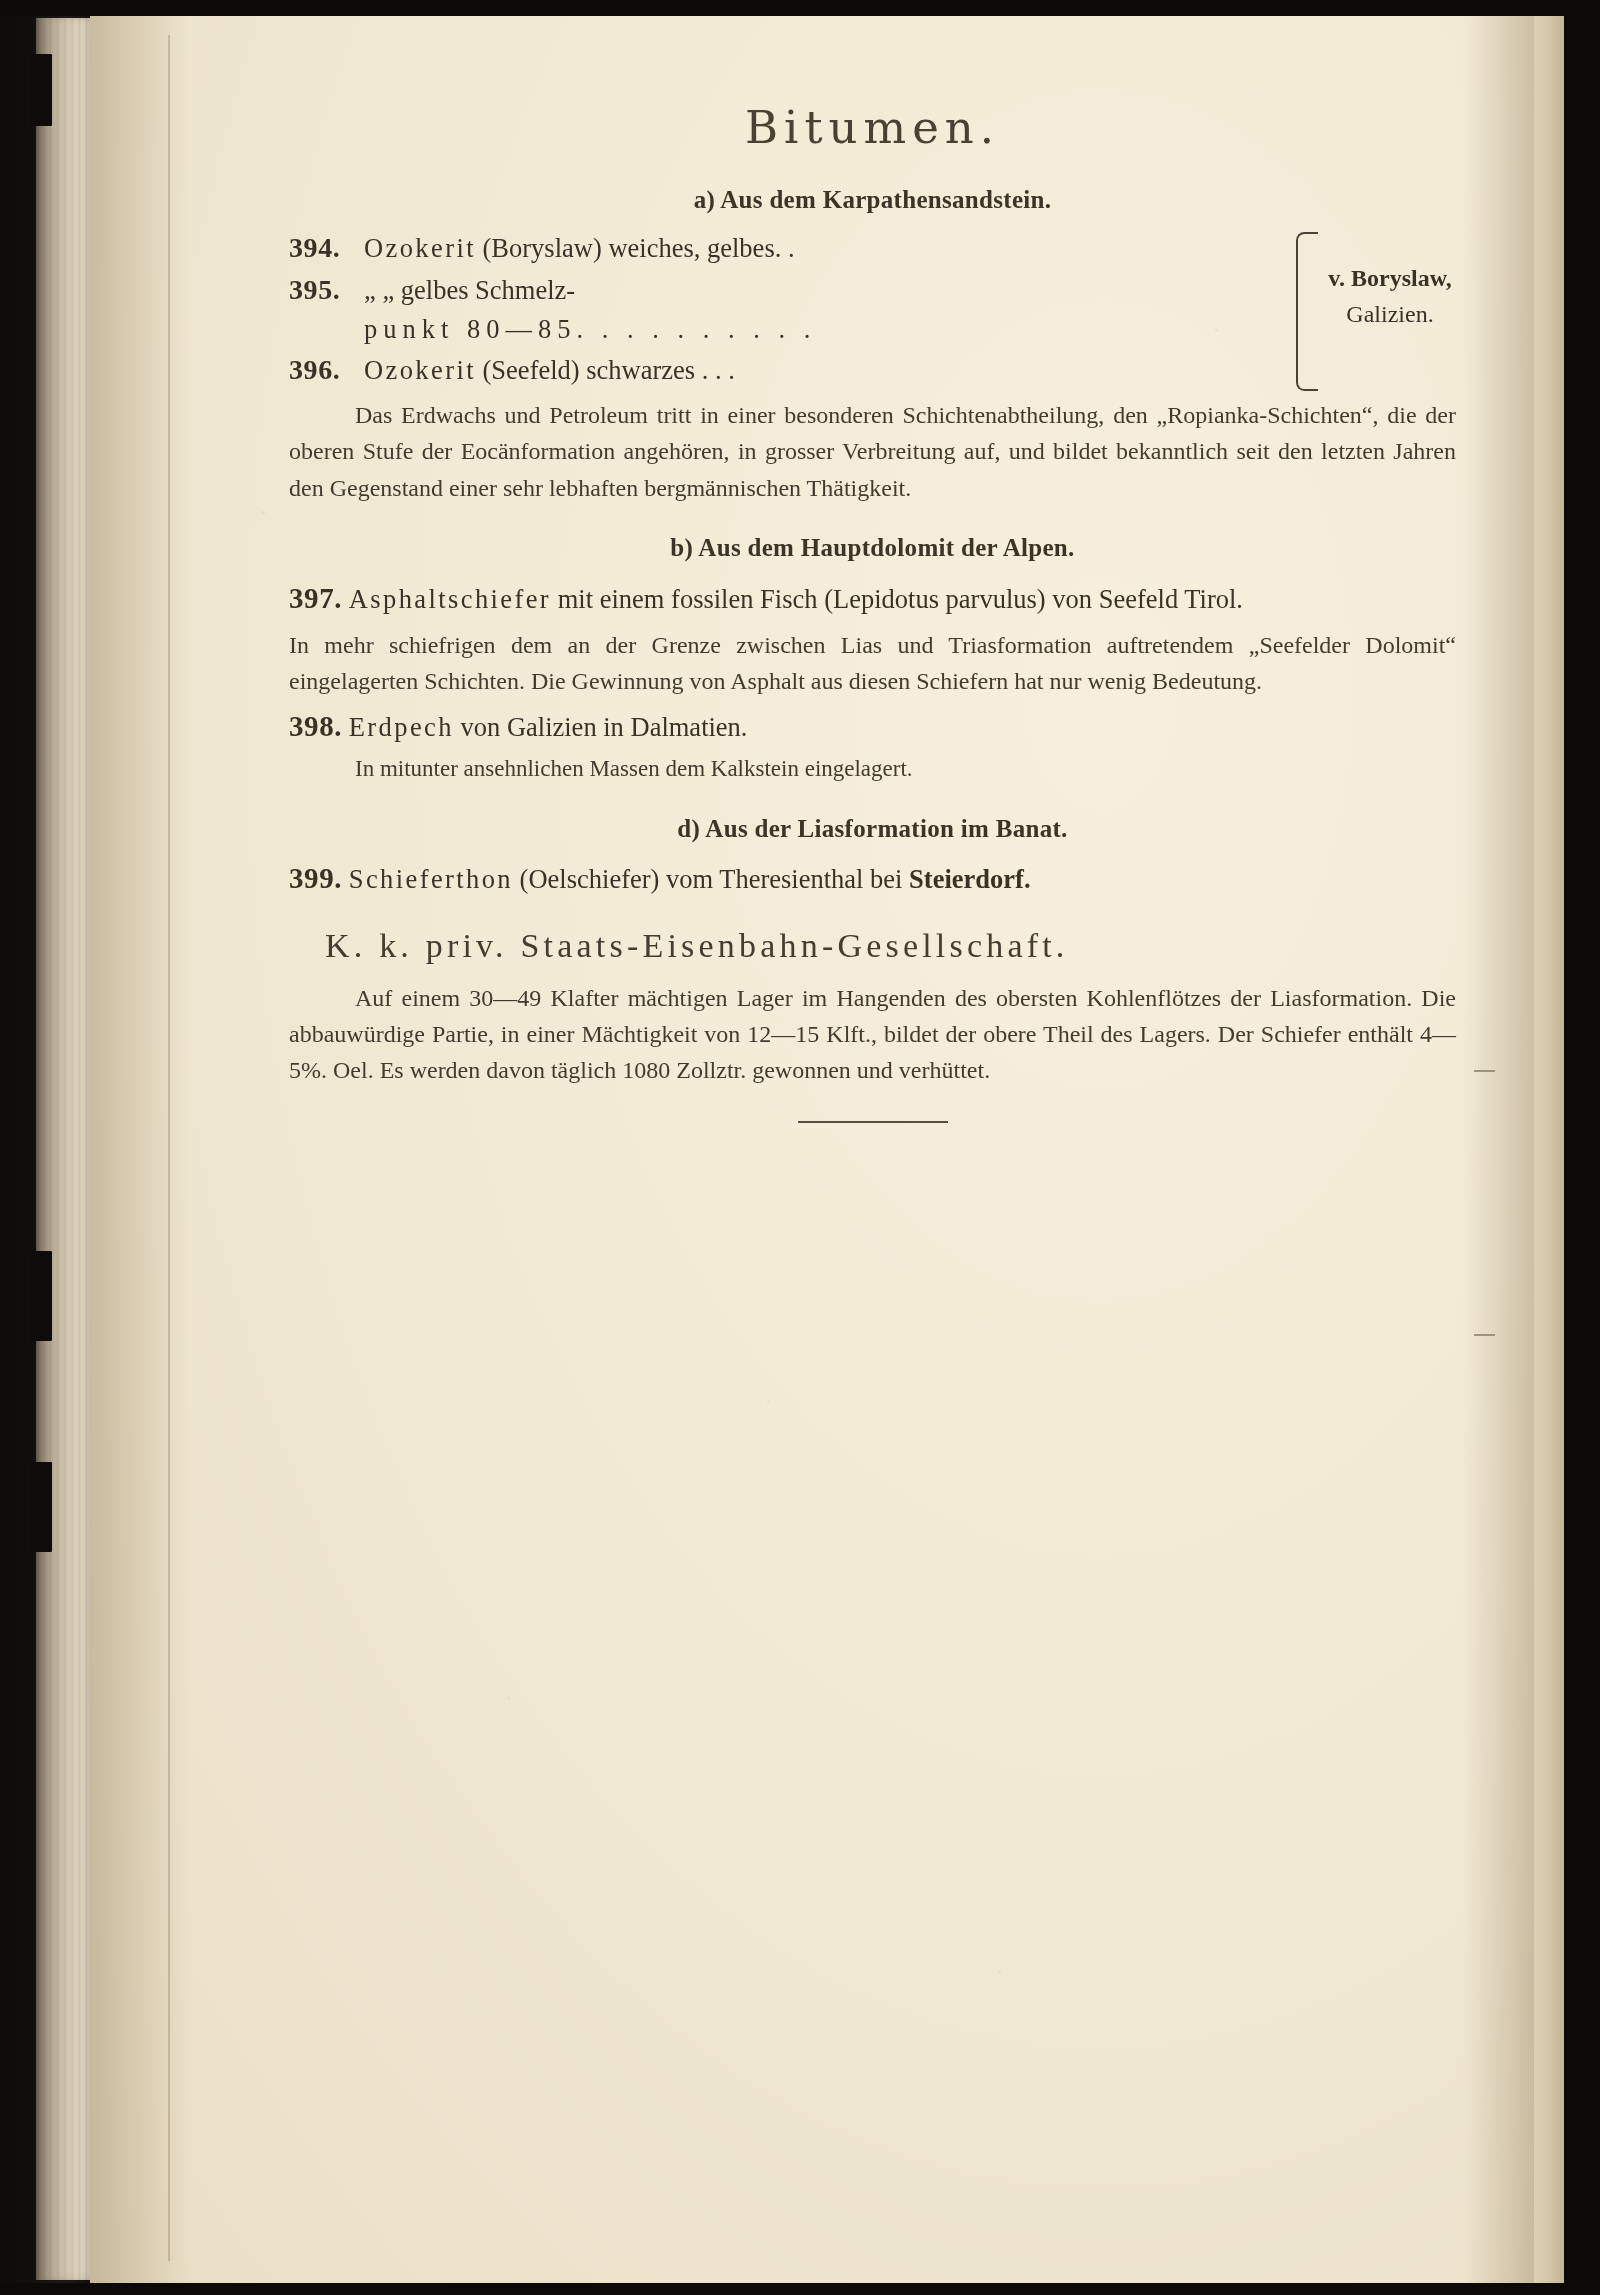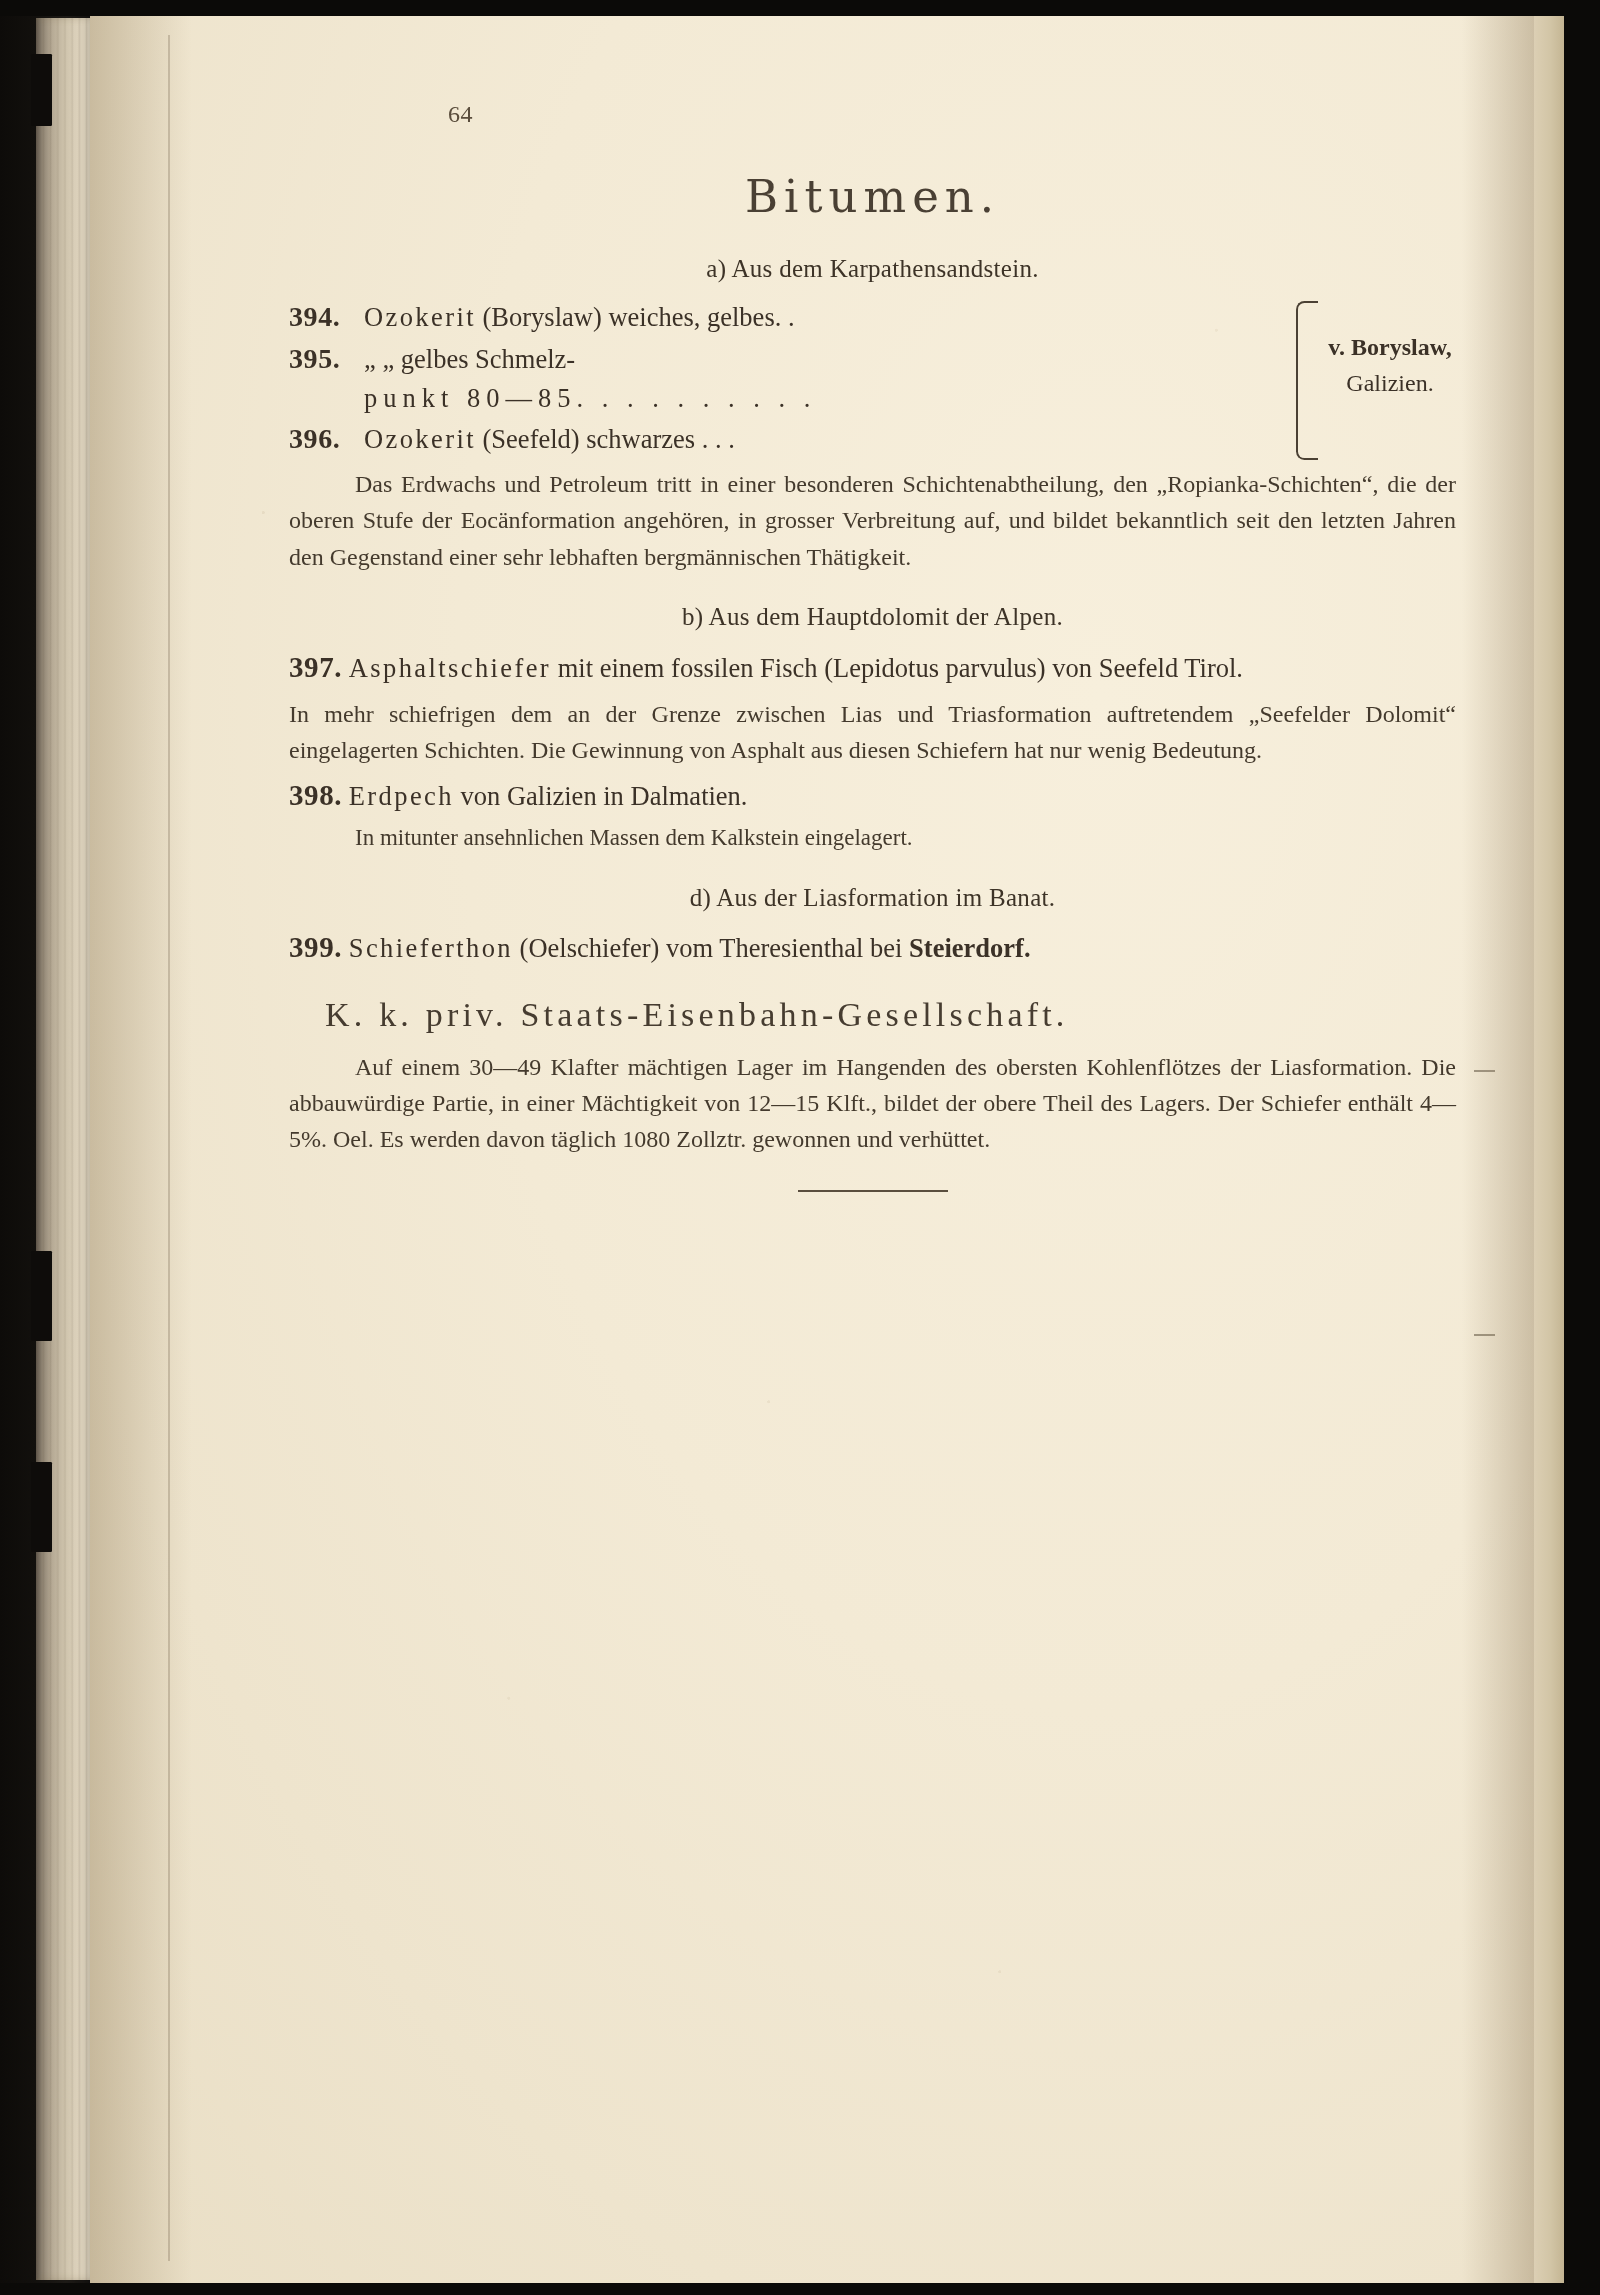--- a/index.html
+++ b/index.html
@@ -146,21 +146,21 @@
     font-weight: normal;
     font-size: 45px;
     letter-spacing: 6px;
     color: #4a4034;
     font-family: "DejaVu Serif", serif;
   }
 
   .subhead {
     text-align: center;
     font-size: 25px;
-    font-weight: normal;
+    font-weight: bold;
     letter-spacing: 0.3px;
     color: #3d3327;
     margin: 28px 0 15.6px 0;
     font-family: "Liberation Serif", serif;
   }
 
   .entry {
     display: flex;
     align-items: baseline;
     font-size: 26.5px;
@@ -282,21 +282,20 @@
 
 <div id="page">
   <div id="margin-rule"></div>
   <div id="speckle"></div>
 
   <div class="tick" style="left:1384px; top:1059px;"></div>
   <div class="tick" style="left:1384px; top:1323px;"></div>
 
   <div id="content">
 
-    <div class="folio">64</div>
 
     <h1 class="title">Bitumen.</h1>
 
     <div class="subhead">a) Aus dem Karpathensandstein.</div>
 
     <div class="brace-group">
       <div class="entry">
         <span class="num">394.</span>
         <span class="body"><span class="sp-name">Ozokerit</span><span> (Boryslaw) weiches, gelbes.   .</span></span>
       </div>

